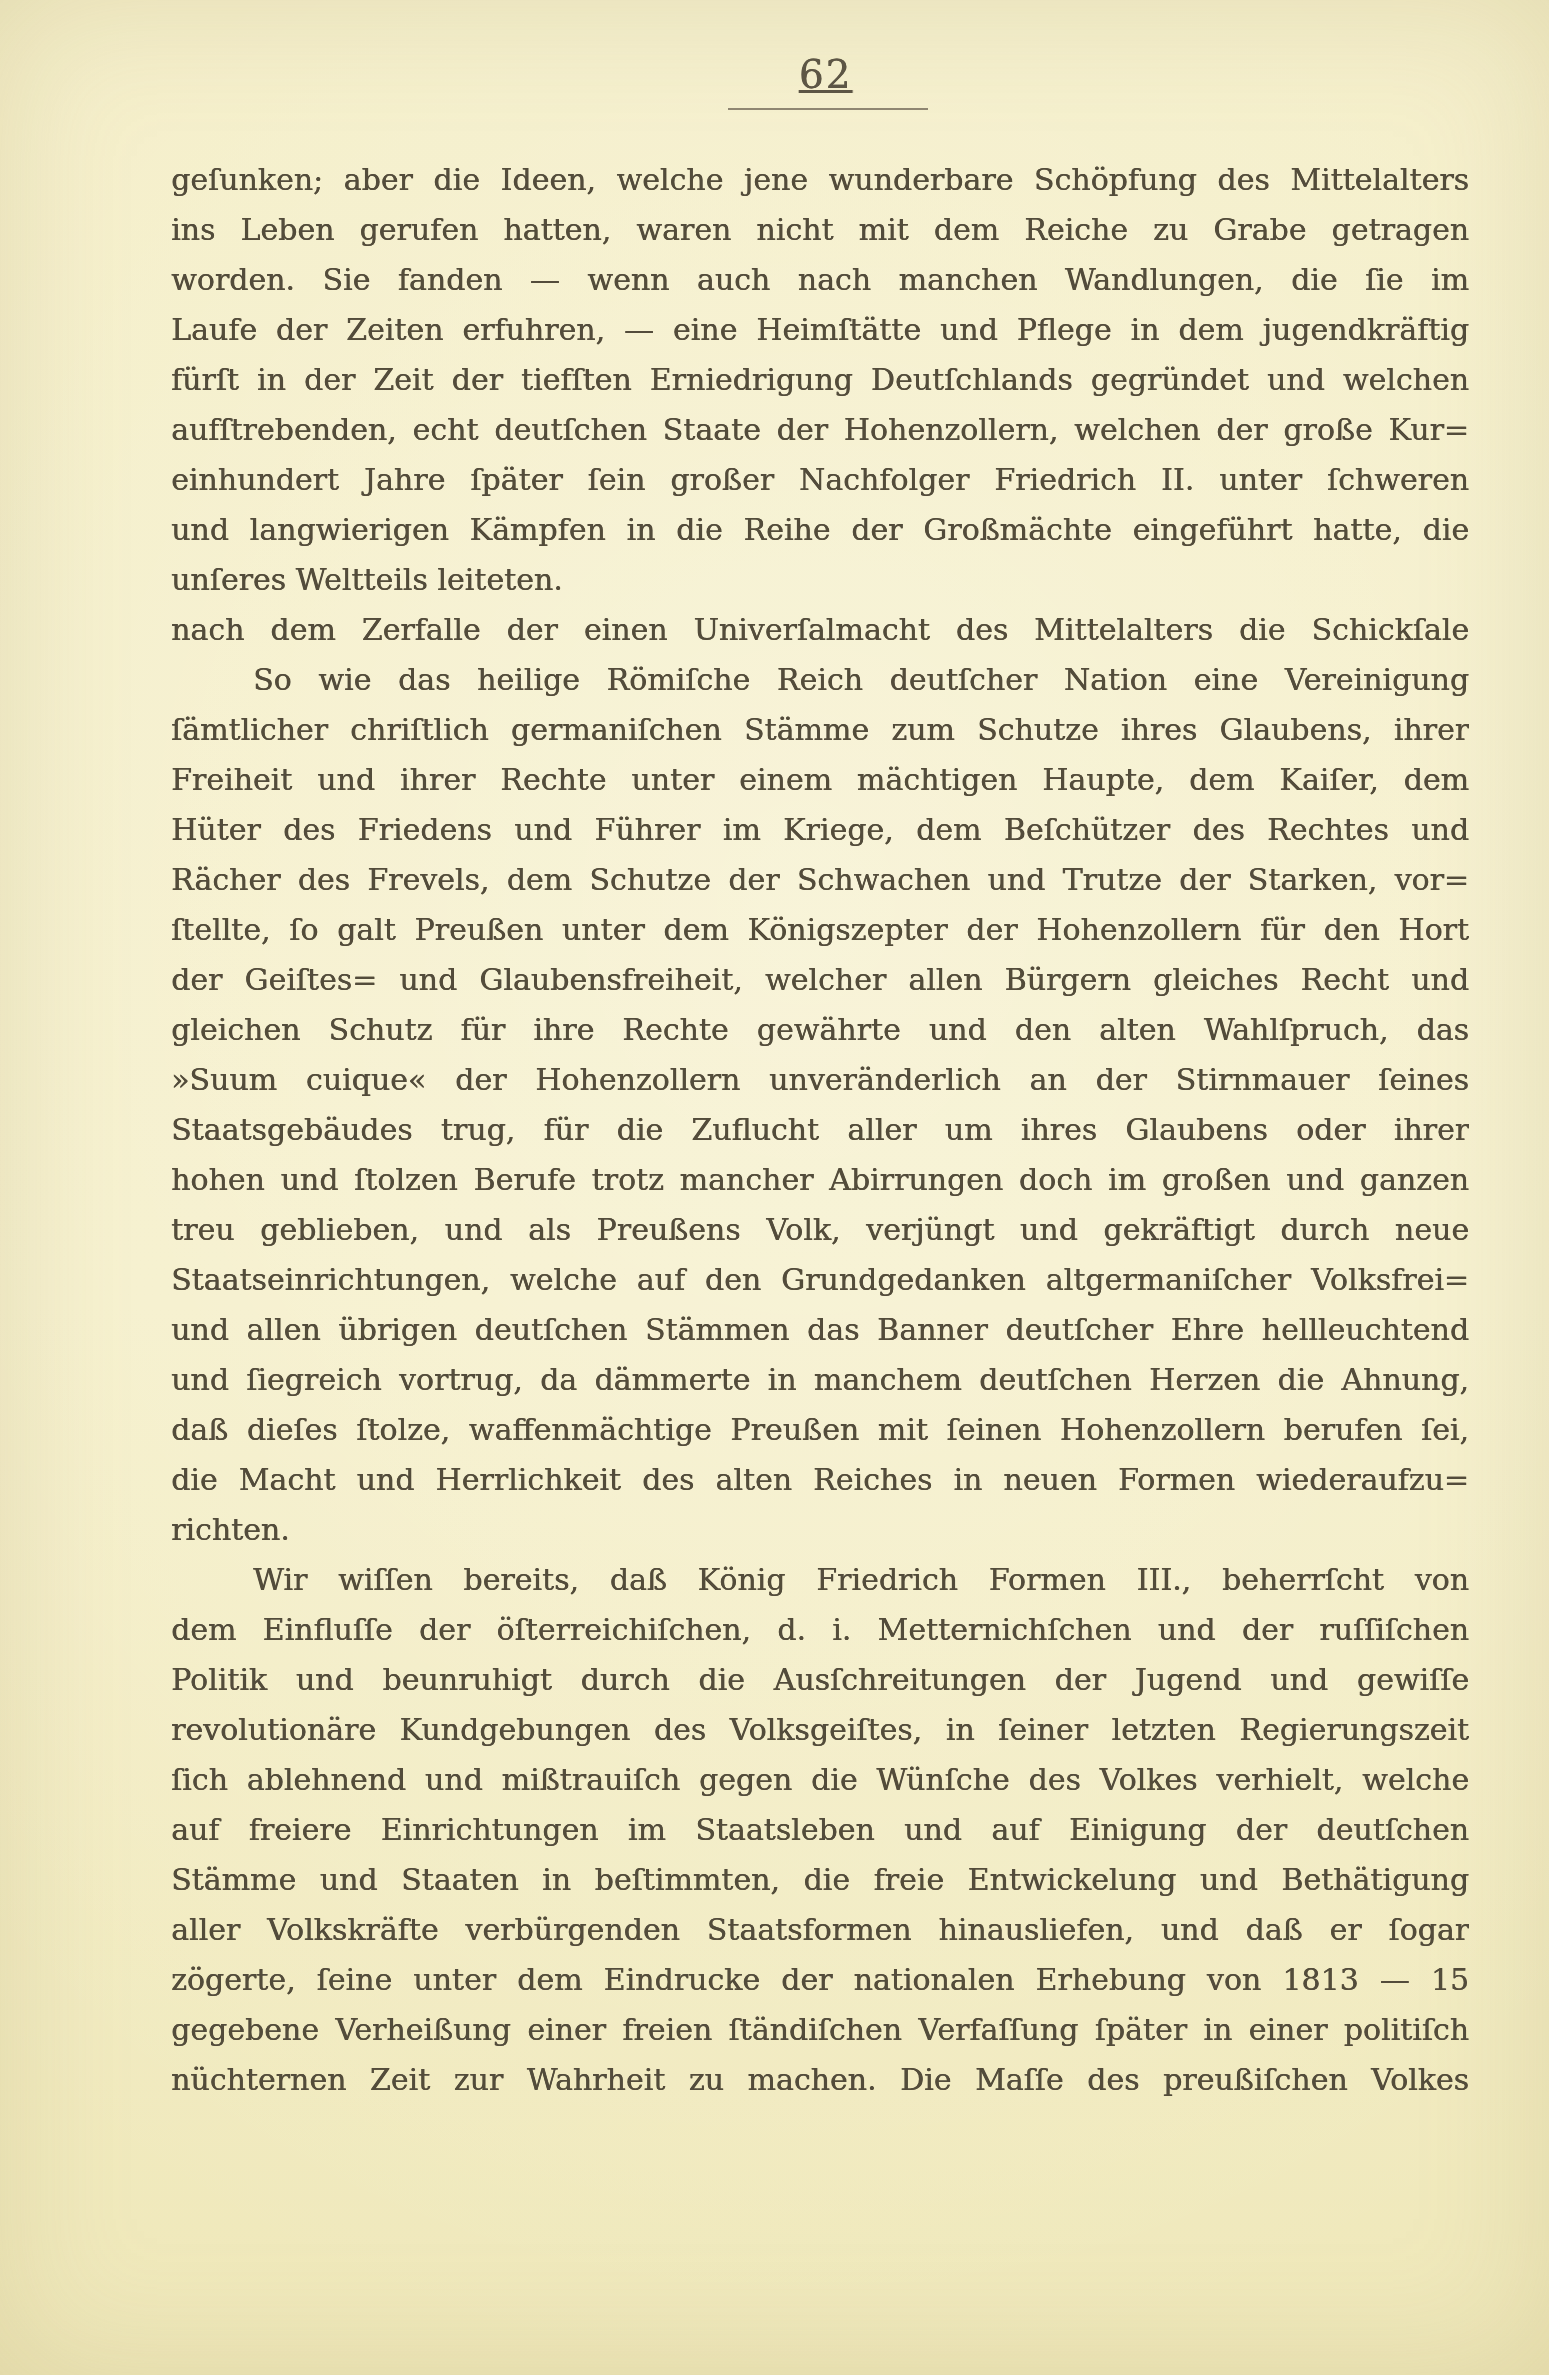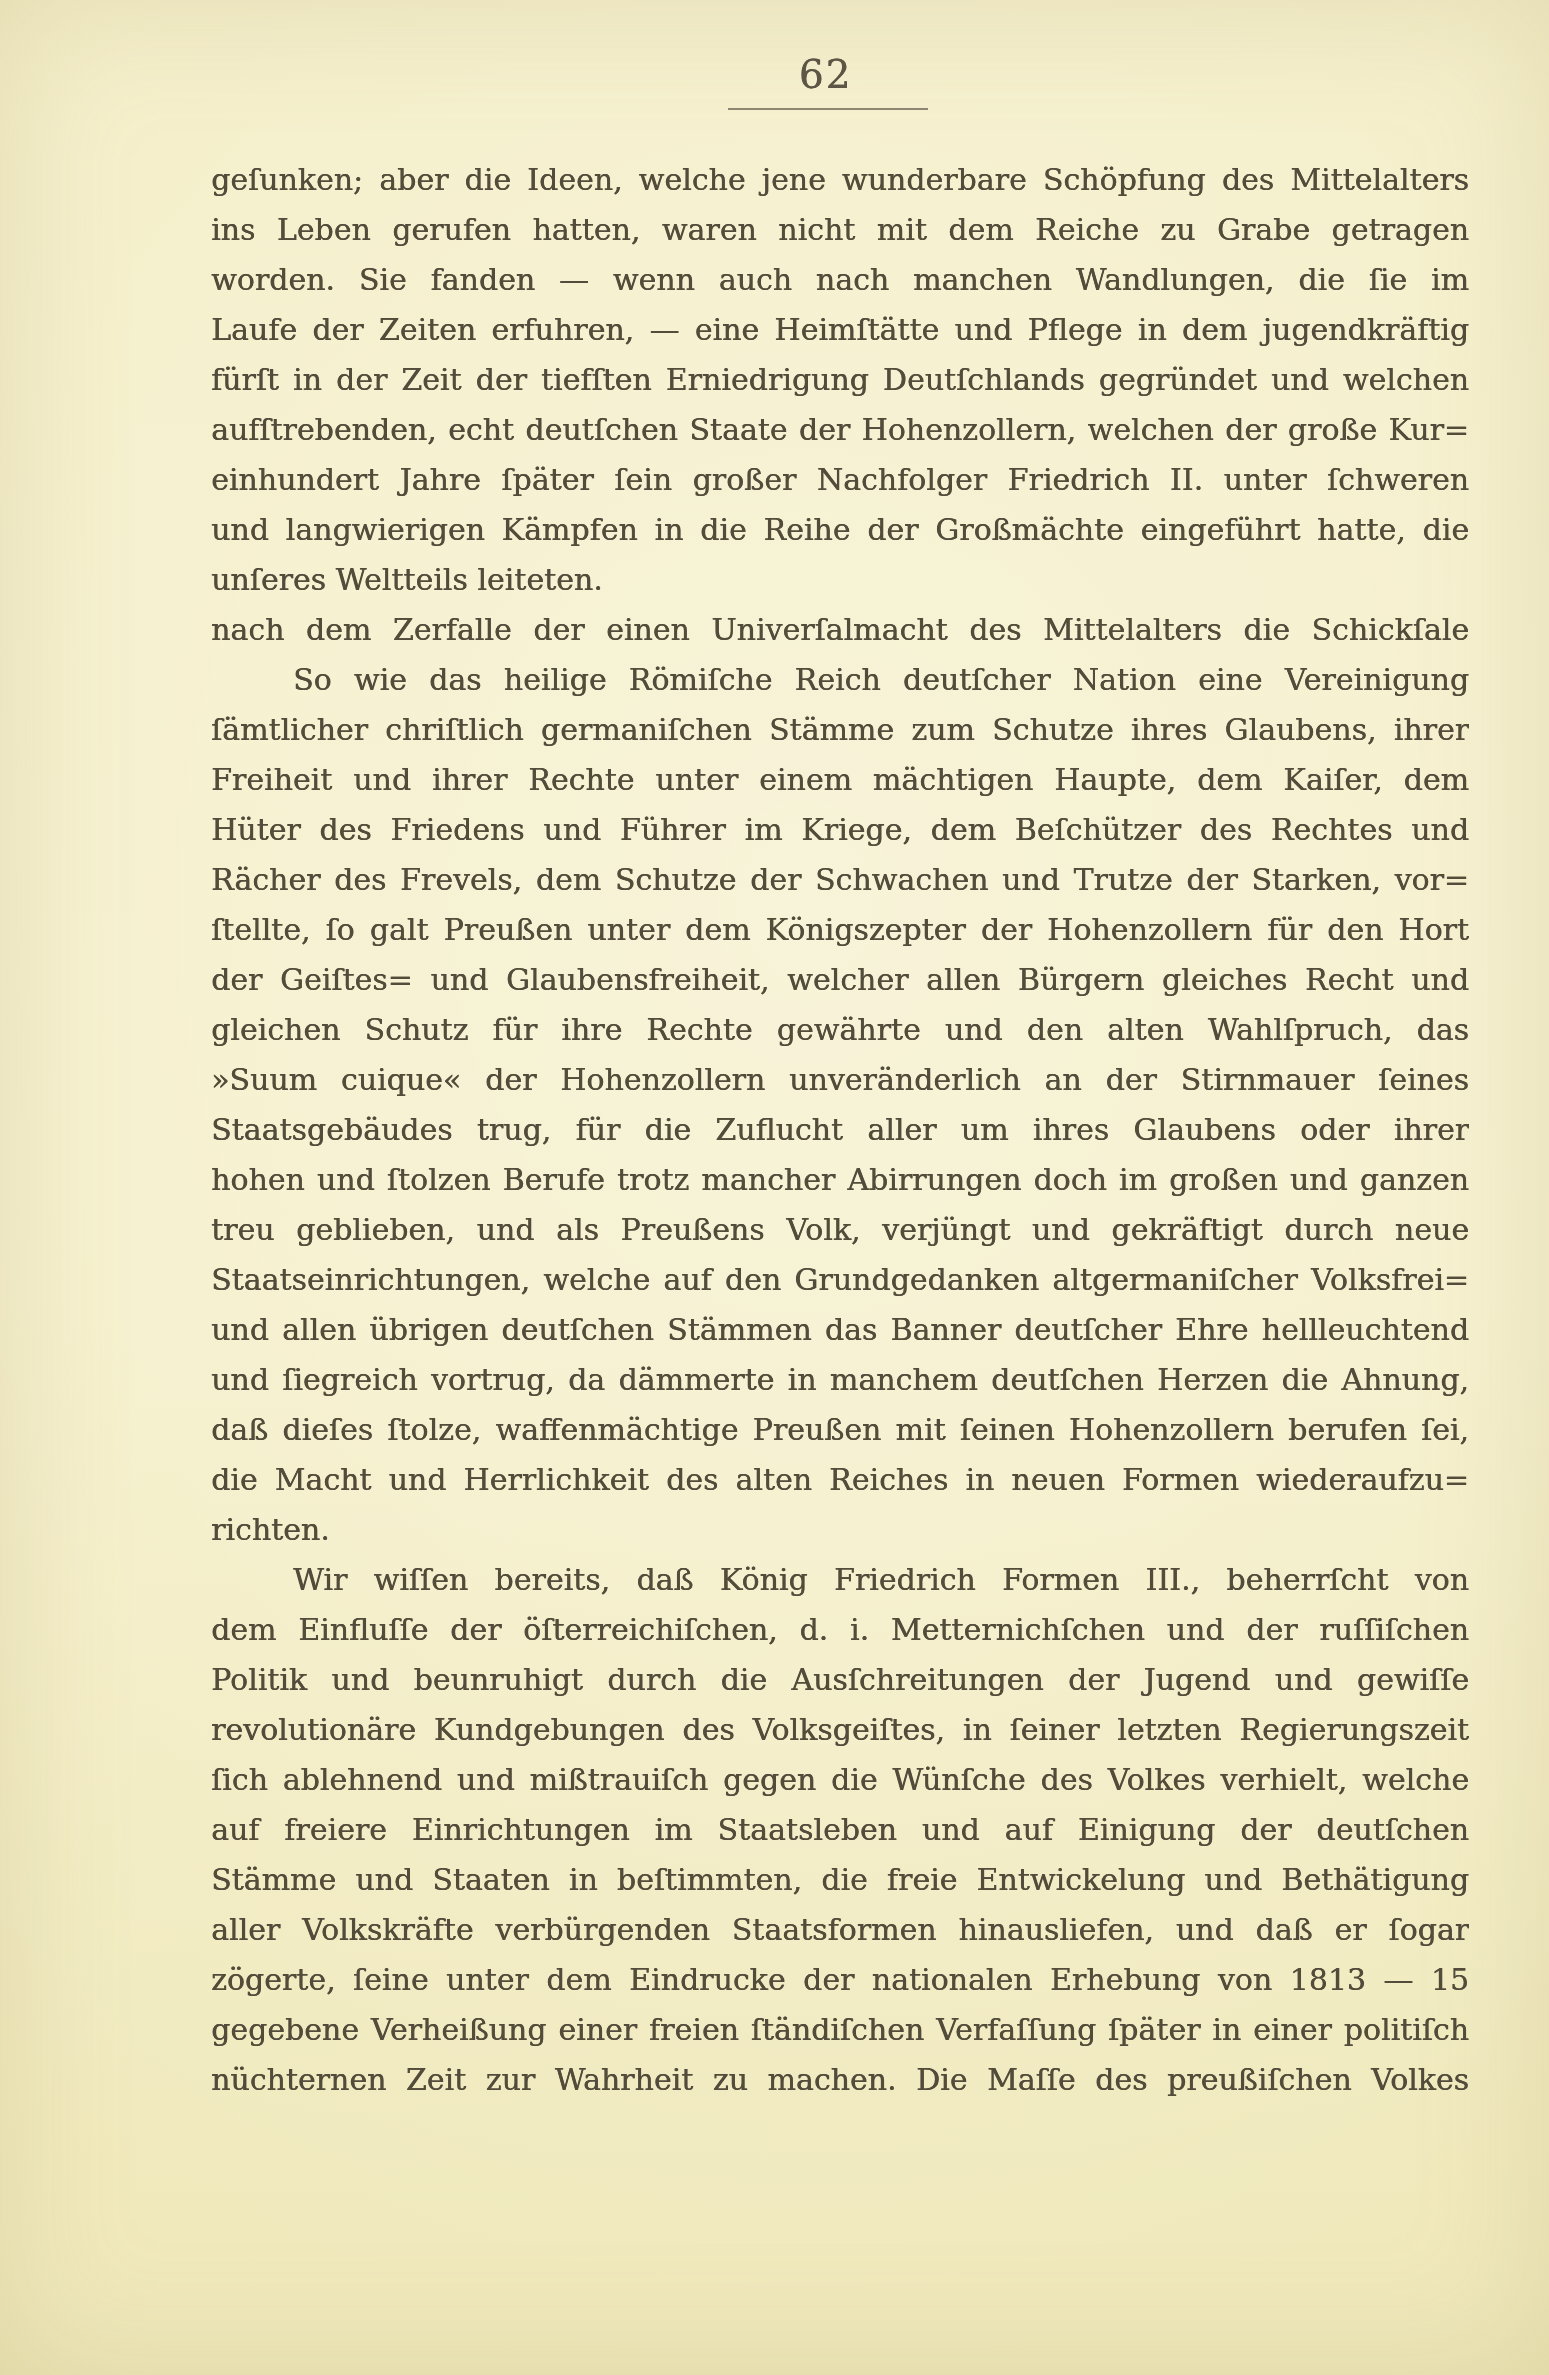--- a/index.html
+++ b/index.html
@@ -16,20 +16,21 @@
     font-family:"DejaVu Serif","Liberation Serif",serif;
   }
   .pageno {
     position:absolute;
     left:732px; top:52px; width:187px;
     text-align:center;
     font-size:39px;
     letter-spacing:1.9px;
     color:#5d5645;
     text-shadow:0.4px 0 0 currentColor;
+    text-decoration:underline;
   }
   .pageno-rule {
     position:absolute;
     left:728px; top:108px;
     width:200px; height:1.9px;
     background:linear-gradient(90deg, rgba(143,134,114,0.35), #8f8672 12%, #8f8672 88%, rgba(143,134,114,0.35));
   }
   .text {
     position:absolute;
     left:171px; top:155px;
@@ -37,21 +38,20 @@
     color:#534c3b;
     font-size:30px;
     text-shadow:0.4px 0 0 currentColor;
   }
   .line {
     height:50px;
     line-height:50px;
     text-align:justify;
     text-align-last:justify;
     overflow:hidden;
-    margin-left:40px;
   }
   .line.indent { padding-left:82px; }
   .line.end { text-align-last:left; }
 </style>
 </head>
 <body>
 
 <div class="page" style="background-color: rgb(244, 238, 197);">
   <div class="pageno">62</div>
   <div class="pageno-rule" style="background-color: rgb(143, 134, 114);"></div>

